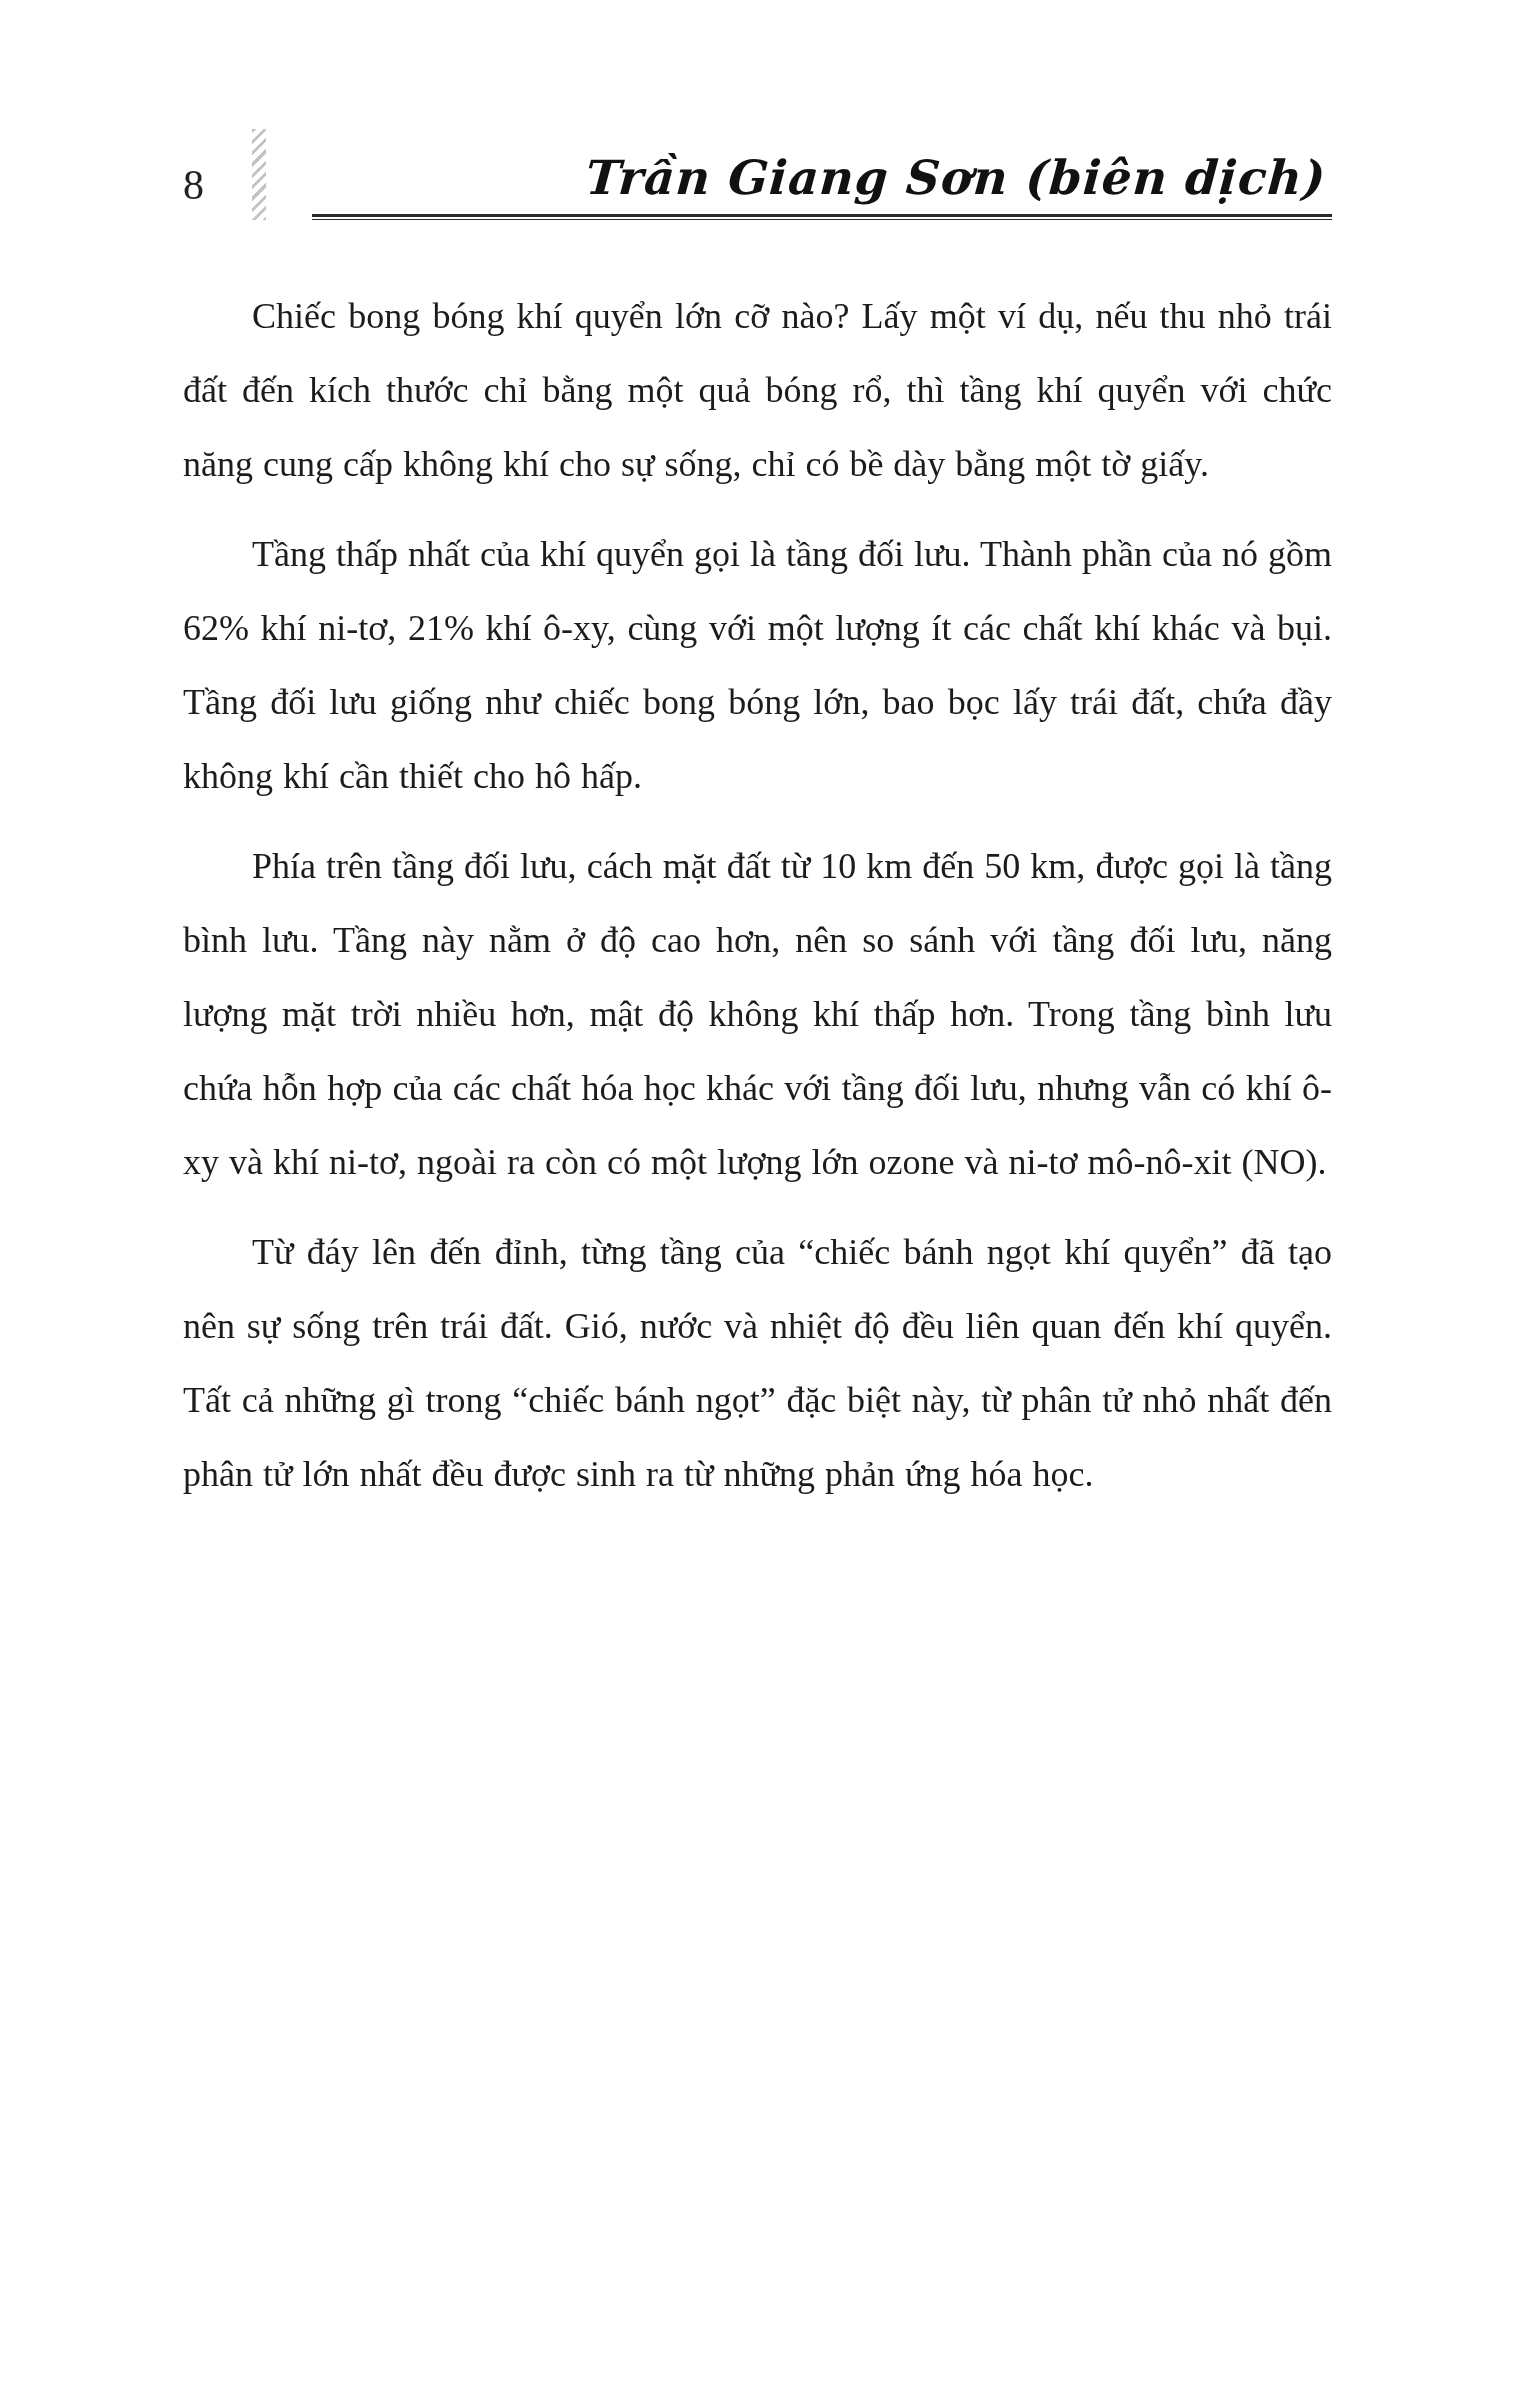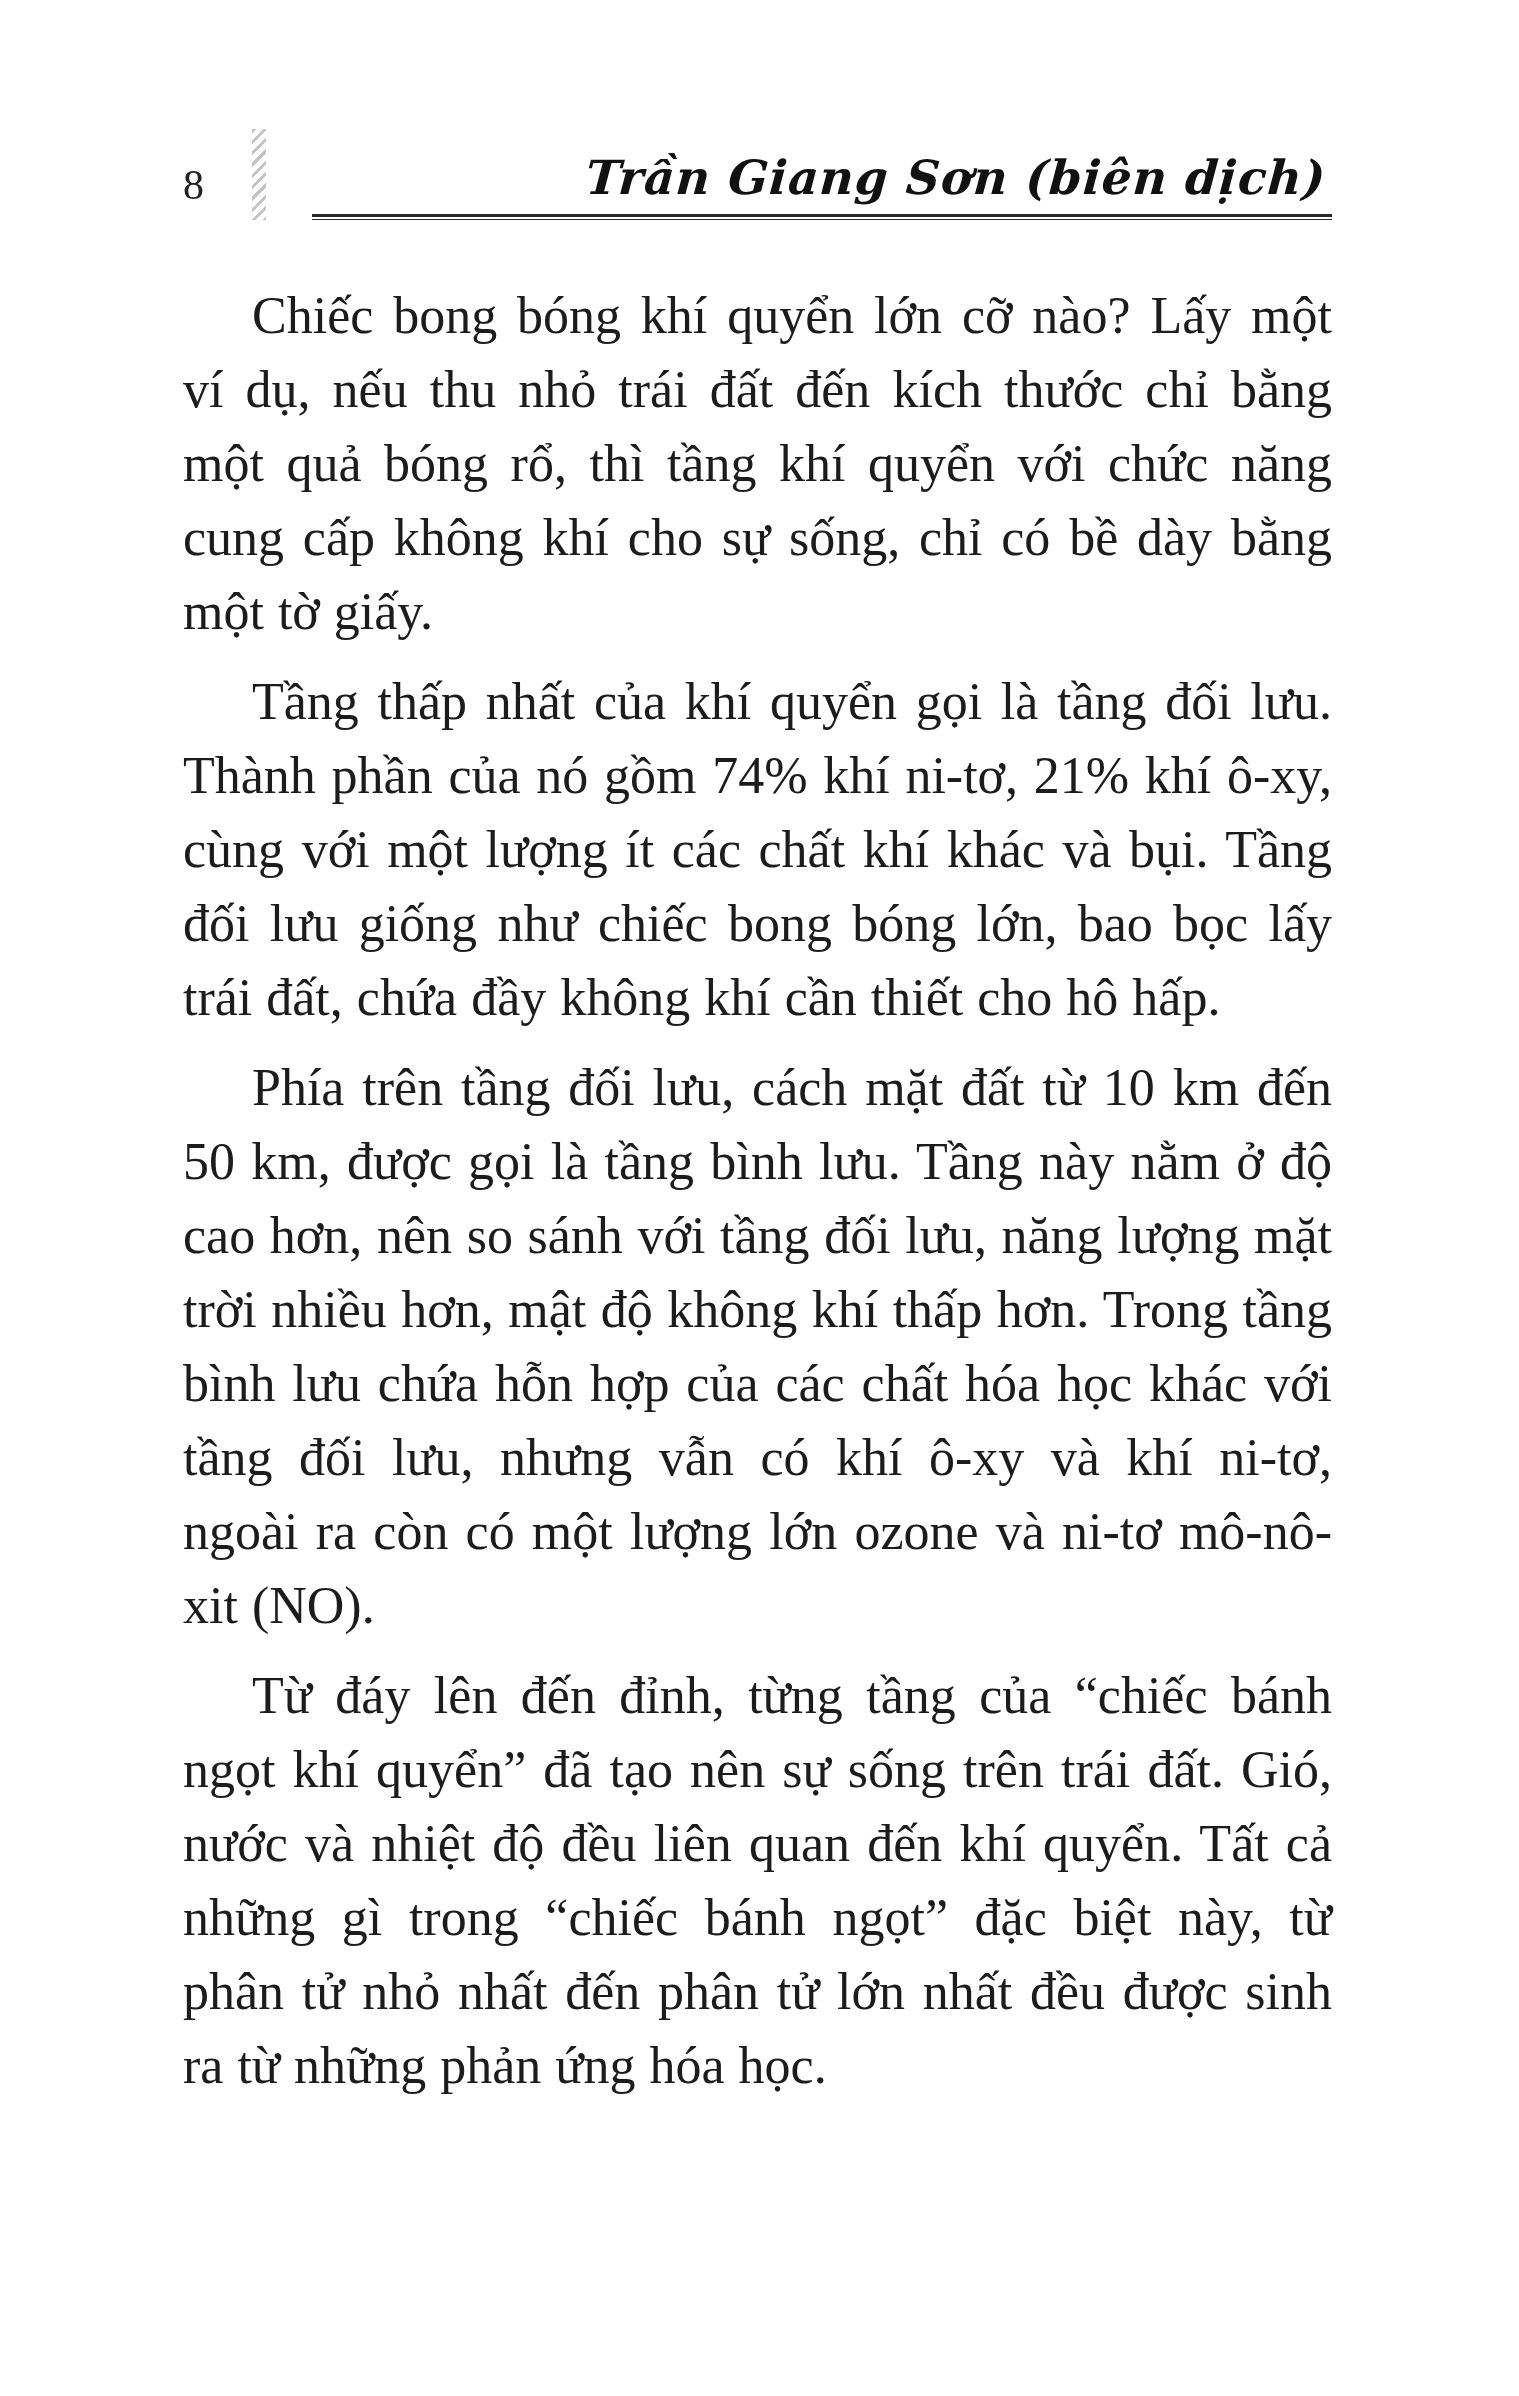--- a/index.html
+++ b/index.html
@@ -65,21 +65,21 @@
     width: 100%;
     height: 0;
     border-top: 3px solid #2a2a2a;
     border-bottom: 1px solid #2a2a2a;
     padding-top: 2px;
     box-sizing: content-box;
   }
 
   
   .body-text {
-    font-size: 52px;
+    font-size: 36px;
     line-height: 74px;
     text-align: justify;
   }
   .body-text p {
     margin: 0 0 16px 0;
     text-indent: 69px;
     word-spacing: 1px;
   }
 </style>
 </head>
@@ -91,19 +91,19 @@
     <div class="page-number">8</div>
     <div class="deco-bar"></div>
     <div class="header-right">
       <div class="header-title">Trần Giang Sơn (biên dịch)</div>
       <div class="header-rule"></div>
     </div>
   </div>
 
   <div class="body-text">
     <p>Chiếc bong bóng khí quyển lớn cỡ nào? Lấy một ví dụ, nếu thu nhỏ trái đất đến kích thước chỉ bằng một quả bóng rổ, thì tầng khí quyển với chức năng cung cấp không khí cho sự sống, chỉ có bề dày bằng một tờ giấy.</p>
-    <p>Tầng thấp nhất của khí quyển gọi là tầng đối lưu. Thành phần của nó gồm 74% khí ni-tơ, 21% khí ô-xy, cùng với một lượng ít các chất khí khác và bụi. Tầng đối lưu giống như chiếc bong bóng lớn, bao bọc lấy trái đất, chứa đầy không khí cần thiết cho hô hấp.</p>
+    <p>Tầng thấp nhất của khí quyển gọi là tầng đối lưu. Thành phần của nó gồm 62% khí ni-tơ, 21% khí ô-xy, cùng với một lượng ít các chất khí khác và bụi. Tầng đối lưu giống như chiếc bong bóng lớn, bao bọc lấy trái đất, chứa đầy không khí cần thiết cho hô hấp.</p>
     <p>Phía trên tầng đối lưu, cách mặt đất từ 10 km đến 50 km, được gọi là tầng bình lưu. Tầng này nằm ở độ cao hơn, nên so sánh với tầng đối lưu, năng lượng mặt trời nhiều hơn, mật độ không khí thấp hơn. Trong tầng bình lưu chứa hỗn hợp của các chất hóa học khác với tầng đối lưu, nhưng vẫn có khí ô-xy và khí ni-tơ, ngoài ra còn có một lượng lớn ozone và ni-tơ mô-nô-xit (NO).</p>
     <p>Từ đáy lên đến đỉnh, từng tầng của “chiếc bánh ngọt khí quyển” đã tạo nên sự sống trên trái đất. Gió, nước và nhiệt độ đều liên quan đến khí quyển. Tất cả những gì trong “chiếc bánh ngọt” đặc biệt này, từ phân tử nhỏ nhất đến phân tử lớn nhất đều được sinh ra từ những phản ứng hóa học.</p>
   </div>
 
 </div>
 
 
 </body></html>

